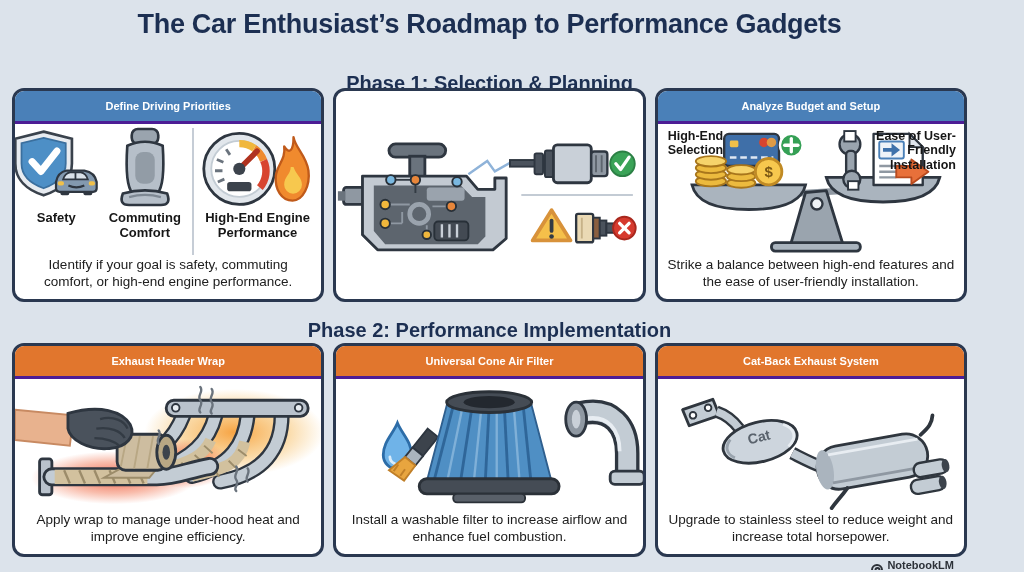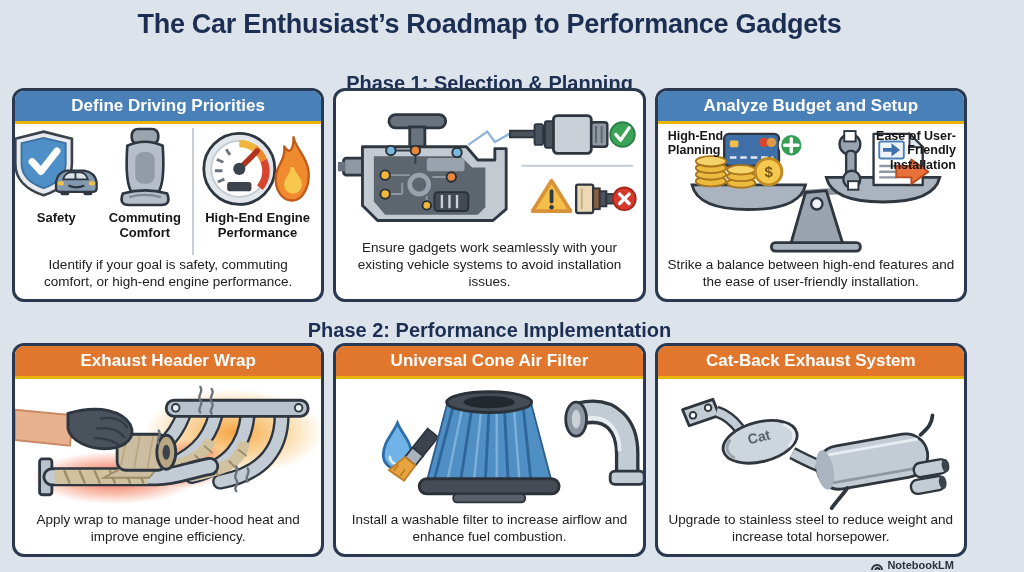--- a/index.html
+++ b/index.html
@@ -8,21 +8,21 @@
   .title{position:absolute;top:9px;left:0;right:0;text-align:center;
          font-size:27px;font-weight:bold;color:#1c2f52;letter-spacing:-0.3px;}
   .phase-heading{position:absolute;left:0;right:0;text-align:center;
          font-size:20px;font-weight:bold;color:#1c2f52;}
   .ph1{top:72px;} .ph2{top:319px;}
   .row{position:absolute;left:12px;right:12px;height:214px;display:flex;gap:9px;}
   .row1{top:88px;} .row2{top:343px;}
   .card{flex:1;display:flex;flex-direction:column;background:#ffffff;
         border:3px solid #2a3850;border-radius:12px;overflow:hidden;}
   .card-header{flex:0 0 30px;display:flex;align-items:center;justify-content:center;
-        color:#ffffff;font-weight:bold;font-size:17px;border-bottom:3px solid #eab308;}
+        color:#ffffff;font-weight:bold;font-size:11px;border-bottom:3px solid #4c1d95;}
   .hdr-blue{background:#4a80b8;} .hdr-orange{background:#e1762d;}
   .card-body{flex:1;position:relative;}
   .card-caption{flex:0 0 auto;text-align:center;font-size:13.5px;line-height:1.25;
         color:#202020;padding:0 8px 8px;}
   .tri-cols{display:flex;height:100%;align-items:flex-start;padding-top:0;}
   .tri-col{display:flex;flex-direction:column;align-items:center;}
   .tri-col .icon-label{font-size:13px;font-weight:bold;color:#161616;text-align:center;
         line-height:1.12;margin-top:1px;}
   .c1{width:27%;} .c2{width:31%;} .c3{width:42%;}
   .vdivider{width:2px;background:#c6cdd6;align-self:stretch;margin:4px 0 2px;}
@@ -156,21 +156,20 @@
             <rect x="279" y="93" width="7" height="16" fill="#4a525c" stroke="#2e3640" stroke-width="2"></rect>
             <rect x="286" y="96" width="9" height="10" fill="#4a525c" stroke="#2e3640" stroke-width="2"></rect>
           </g>
           <g>
             <circle cx="305" cy="101" r="12" fill="#d63a2e" stroke="#a8281e" stroke-width="2"></circle>
             <line x1="300" y1="96" x2="310" y2="106" stroke="#ffffff" stroke-width="3.5" stroke-linecap="round"></line>
             <line x1="310" y1="96" x2="300" y2="106" stroke="#ffffff" stroke-width="3.5" stroke-linecap="round"></line>
           </g>
         </svg>
       </div>
-      <div class="card-caption">Ensure gadgets work seamlessly with your existing vehicle systems to avoid installation issues.</div>
     </div>
 
     <div class="card">
       <div class="card-header hdr-blue">Analyze Budget and Setup</div>
       <div class="card-body">
         <svg class="fill-svg" viewBox="0 0 324 132">
           <g>
             <path d="M62 74 L268 62" stroke="#8f98a2" stroke-width="7" stroke-linecap="round"></path>
             <path d="M156 68 L178 66 L196 124 L140 124 Z" fill="#9aa4ae" stroke="#2e3640" stroke-width="3" stroke-linejoin="round"></path>
             <circle cx="168" cy="80" r="6" fill="#eef2f6" stroke="#2e3640" stroke-width="2.5"></circle>
@@ -214,21 +213,21 @@
             <path d="M228 6 L266 6 L280 20 L280 60 L228 60 Z" fill="#ffffff" stroke="#2e3640" stroke-width="2.5" stroke-linejoin="round"></path>
             <path d="M266 6 L280 20 L266 20 Z" fill="#dfe5ec" stroke="#2e3640" stroke-width="2"></path>
             <rect x="234" y="14" width="26" height="18" rx="2" fill="#eef3f8" stroke="#4a80b8" stroke-width="2"></rect>
             <polygon points="238,21 247,21 247,16 256,23 247,30 247,25 238,25" fill="#3f72ab"></polygon>
             <line x1="234" y1="40" x2="258" y2="40" stroke="#8f98a2" stroke-width="2.5"></line>
             <line x1="234" y1="46" x2="258" y2="46" stroke="#8f98a2" stroke-width="2.5"></line>
             <line x1="234" y1="52" x2="252" y2="52" stroke="#8f98a2" stroke-width="2.5"></line>
             <polygon points="252,40 268,40 268,33 286,46 268,59 268,52 252,52" fill="#e8703a" stroke="#b84a1e" stroke-width="2" stroke-linejoin="round"></polygon>
           </g>
         </svg>
-        <div class="corner-label cl-left">High-End Planning</div>
+        <div class="corner-label cl-left">High-End Selection</div>
         <div class="corner-label cl-right">Ease of User-Friendly Installation</div>
       </div>
       <div class="card-caption">Strike a balance between high-end features and the ease of user-friendly installation.</div>
     </div>
   </div>
 
   <div class="phase-heading ph2">Phase 2: Performance Implementation</div>
 
   <div class="row row2">
 

